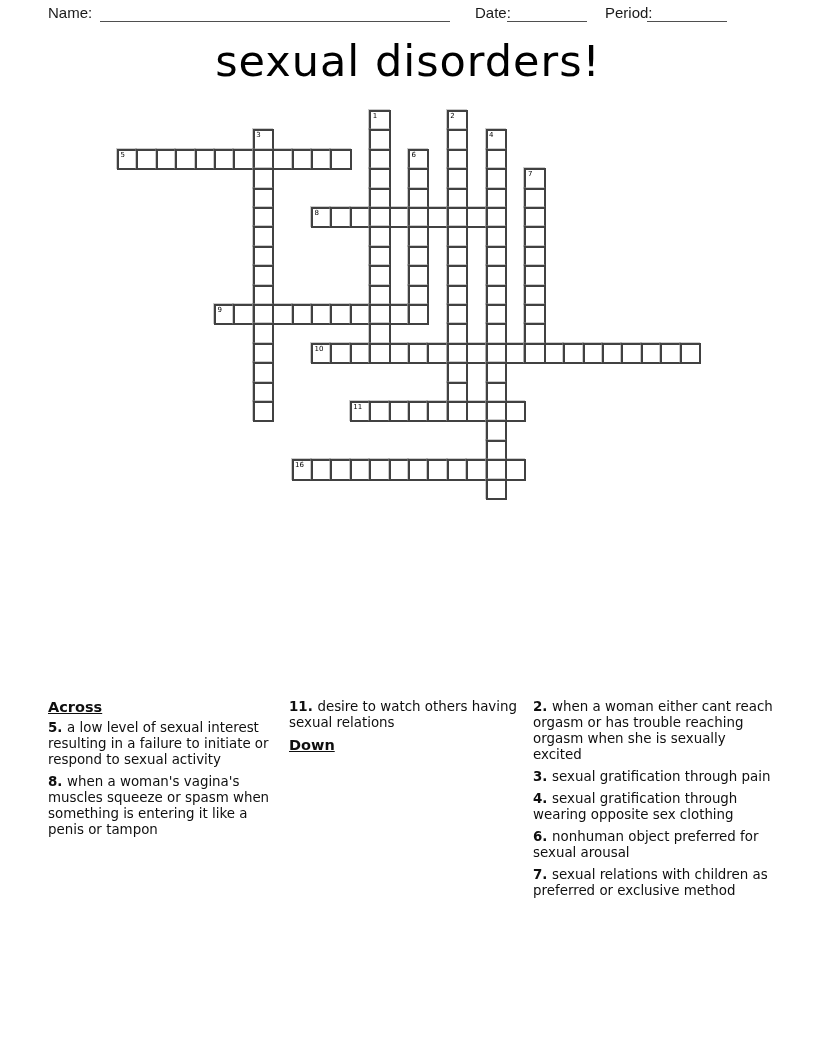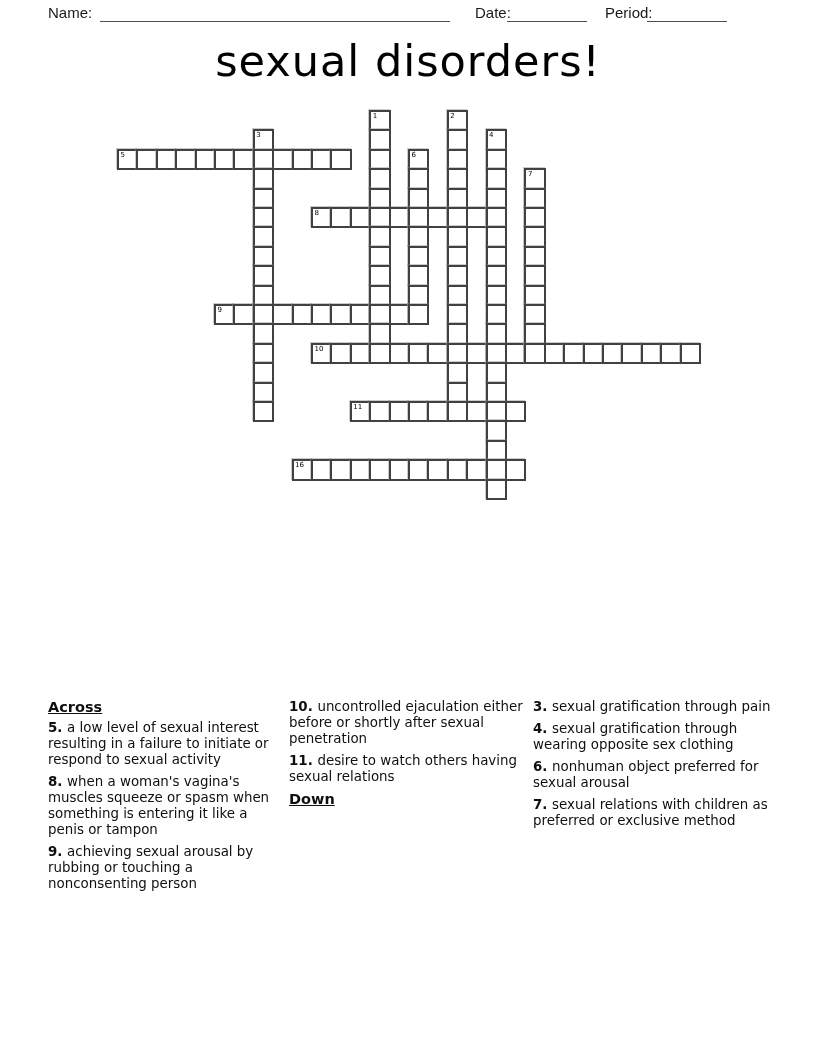--- a/index.html
+++ b/index.html
@@ -278,27 +278,26 @@
       <div class="cell" style="left: 524.4px; top: 284.6px;"></div>
       <div class="cell" style="left: 524.4px; top: 304px;"></div>
       <div class="cell" style="left: 524.4px; top: 323.4px;"></div>
       <div class="cell" style="left: 524.4px; top: 342.8px;"></div>
     </div>
 
   <div id="clue-col-1" class="clue-col">
       <div class="clue-header">Across</div>
       <p class="clue"><b>5. </b>a low level of sexual interest resulting in a failure to initiate or respond to sexual activity</p>
       <p class="clue"><b>8. </b>when a woman's vagina's muscles squeeze or spasm when something is entering it like a penis or tampon</p>
-      <p class="clue"><b>9. </b>achieving sexual arousal by rubbing or touching a nonconsenting person</p>
     </div>
   <div id="clue-col-2" class="clue-col">
-      <p class="clue"><b>10. </b>uncontrolled ejaculation either before or shortly after sexual penetration</p>
       <p class="clue"><b>11. </b>desire to watch others having sexual relations</p>
       <div class="clue-header">Down</div>
     </div>
   <div id="clue-col-3" class="clue-col">
+      <p class="clue"><b>2. </b>when a woman either cant reach orgasm or has trouble reaching orgasm when she is sexually excited</p>
       <p class="clue"><b>3. </b>sexual gratification through pain</p>
       <p class="clue"><b>4. </b>sexual gratification through wearing opposite sex clothing</p>
       <p class="clue"><b>6. </b>nonhuman object preferred for sexual arousal</p>
       <p class="clue"><b>7. </b>sexual relations with children as preferred or exclusive method</p>
     </div>
 
 </div>
 
 </body></html>

